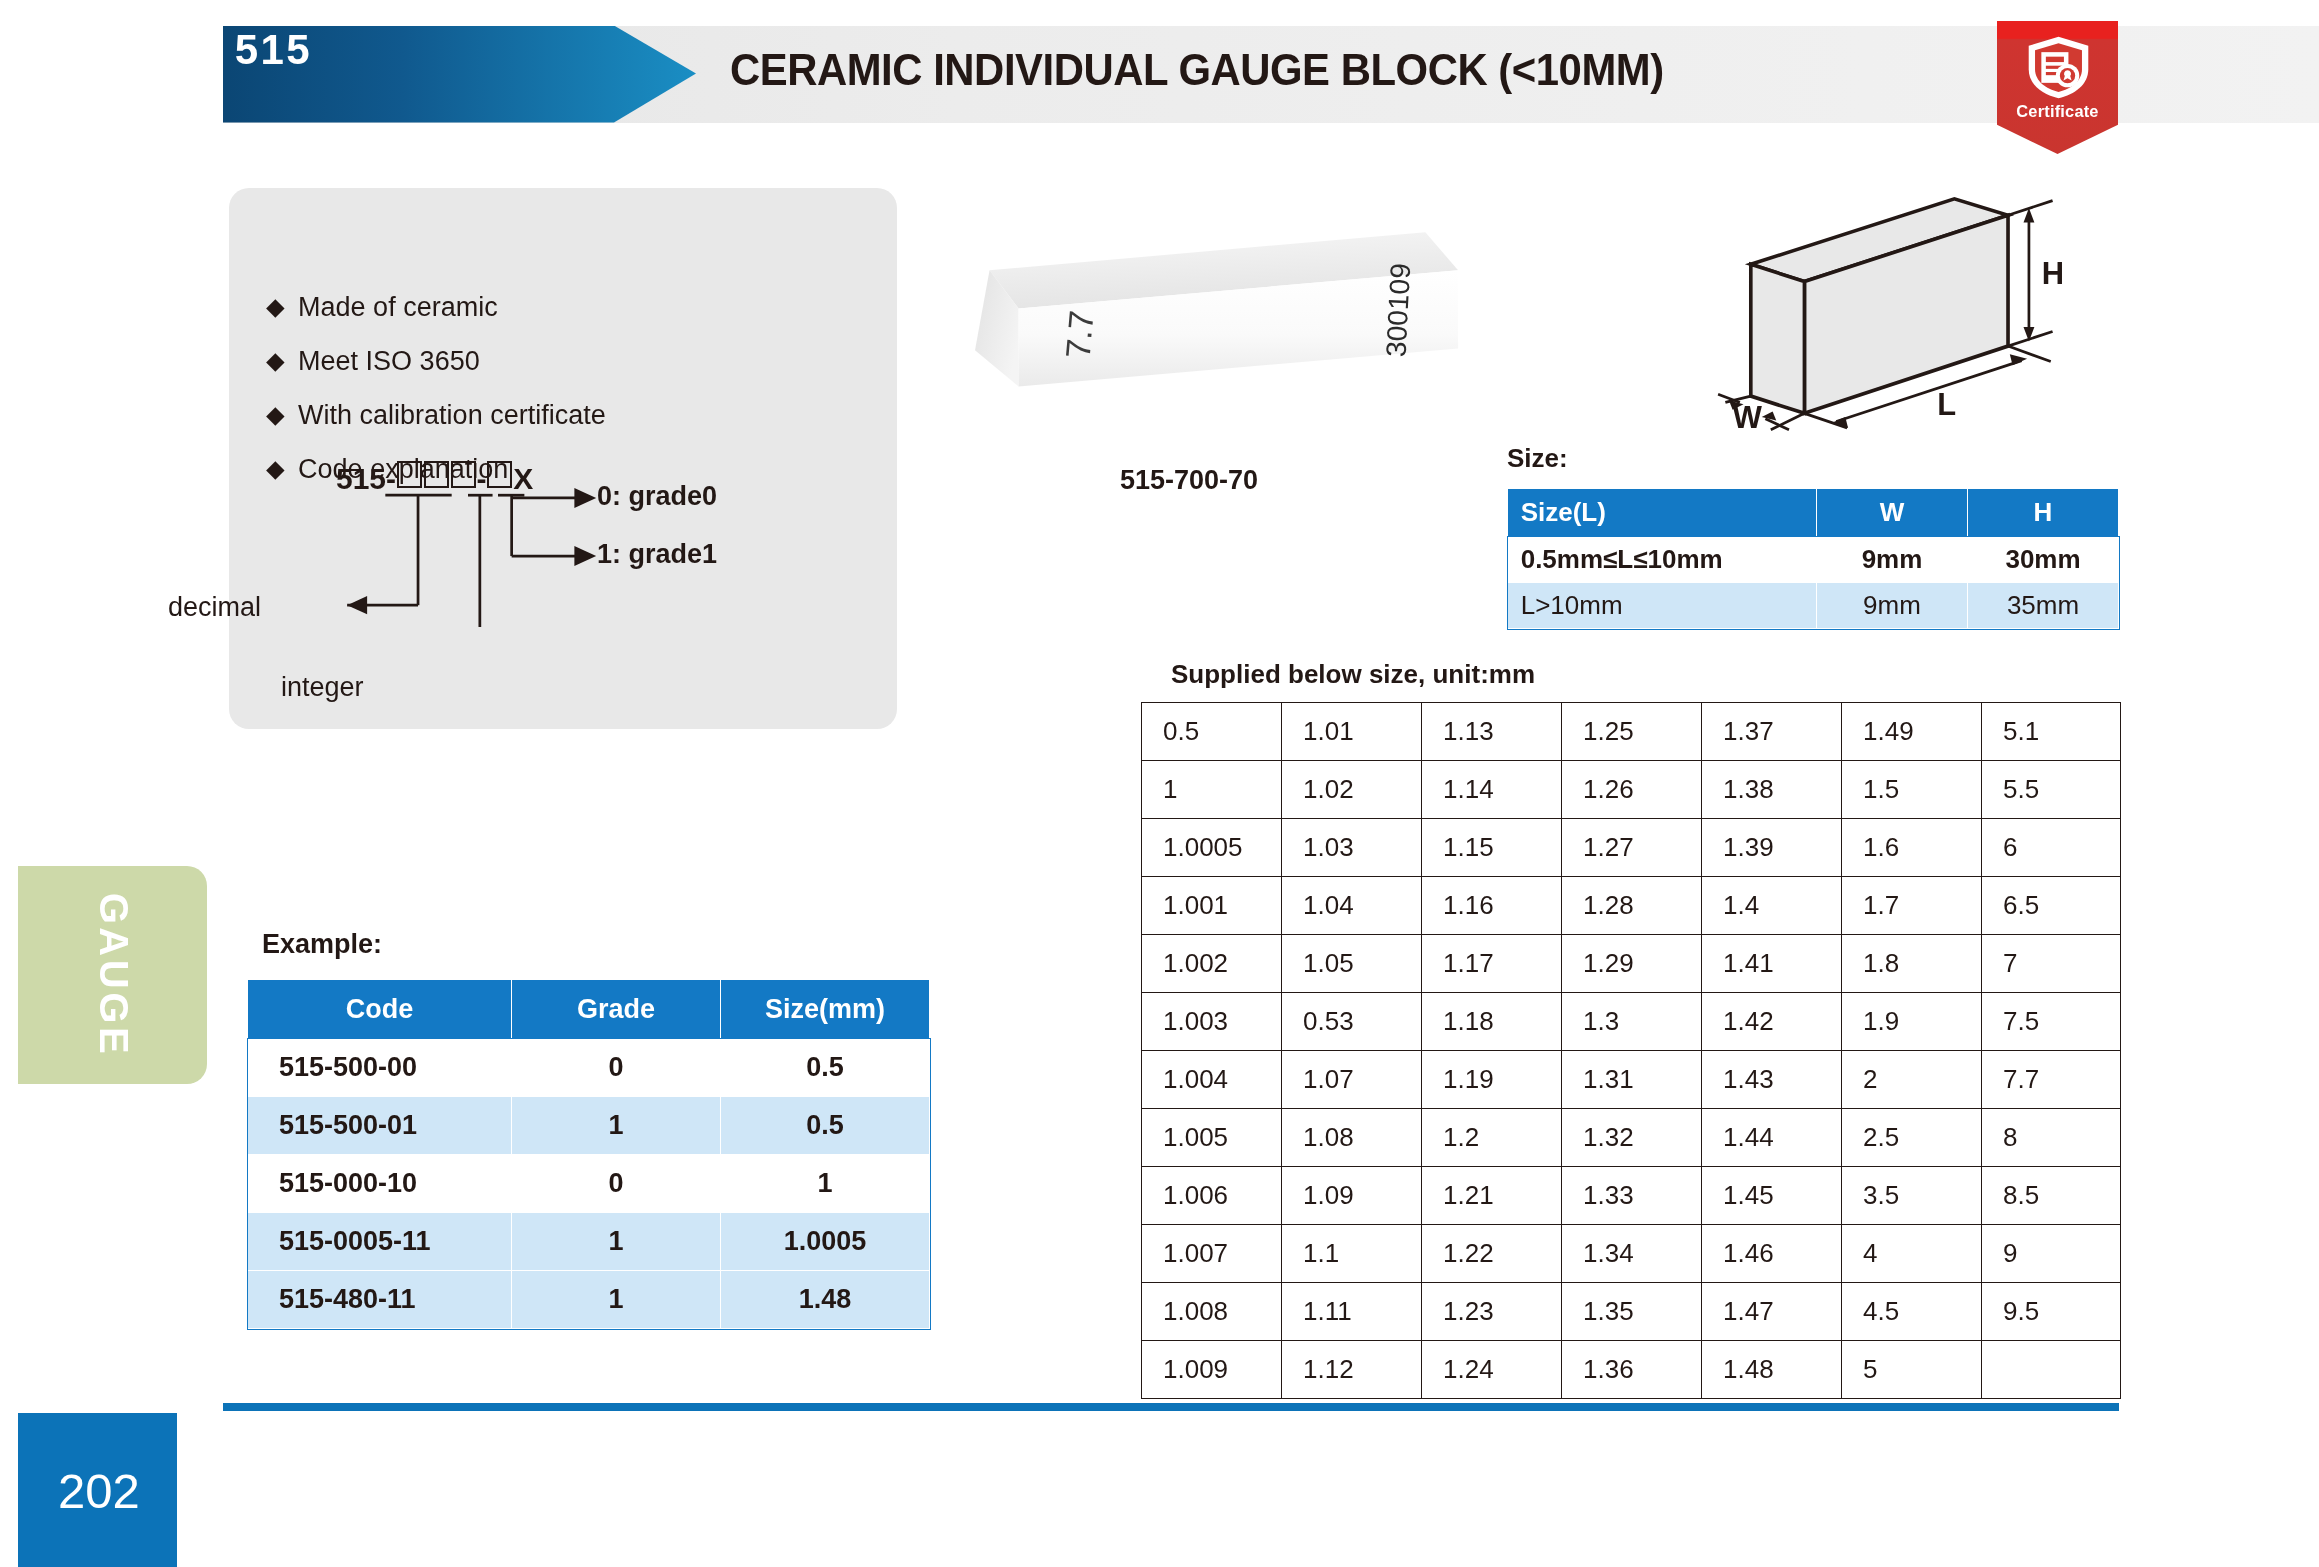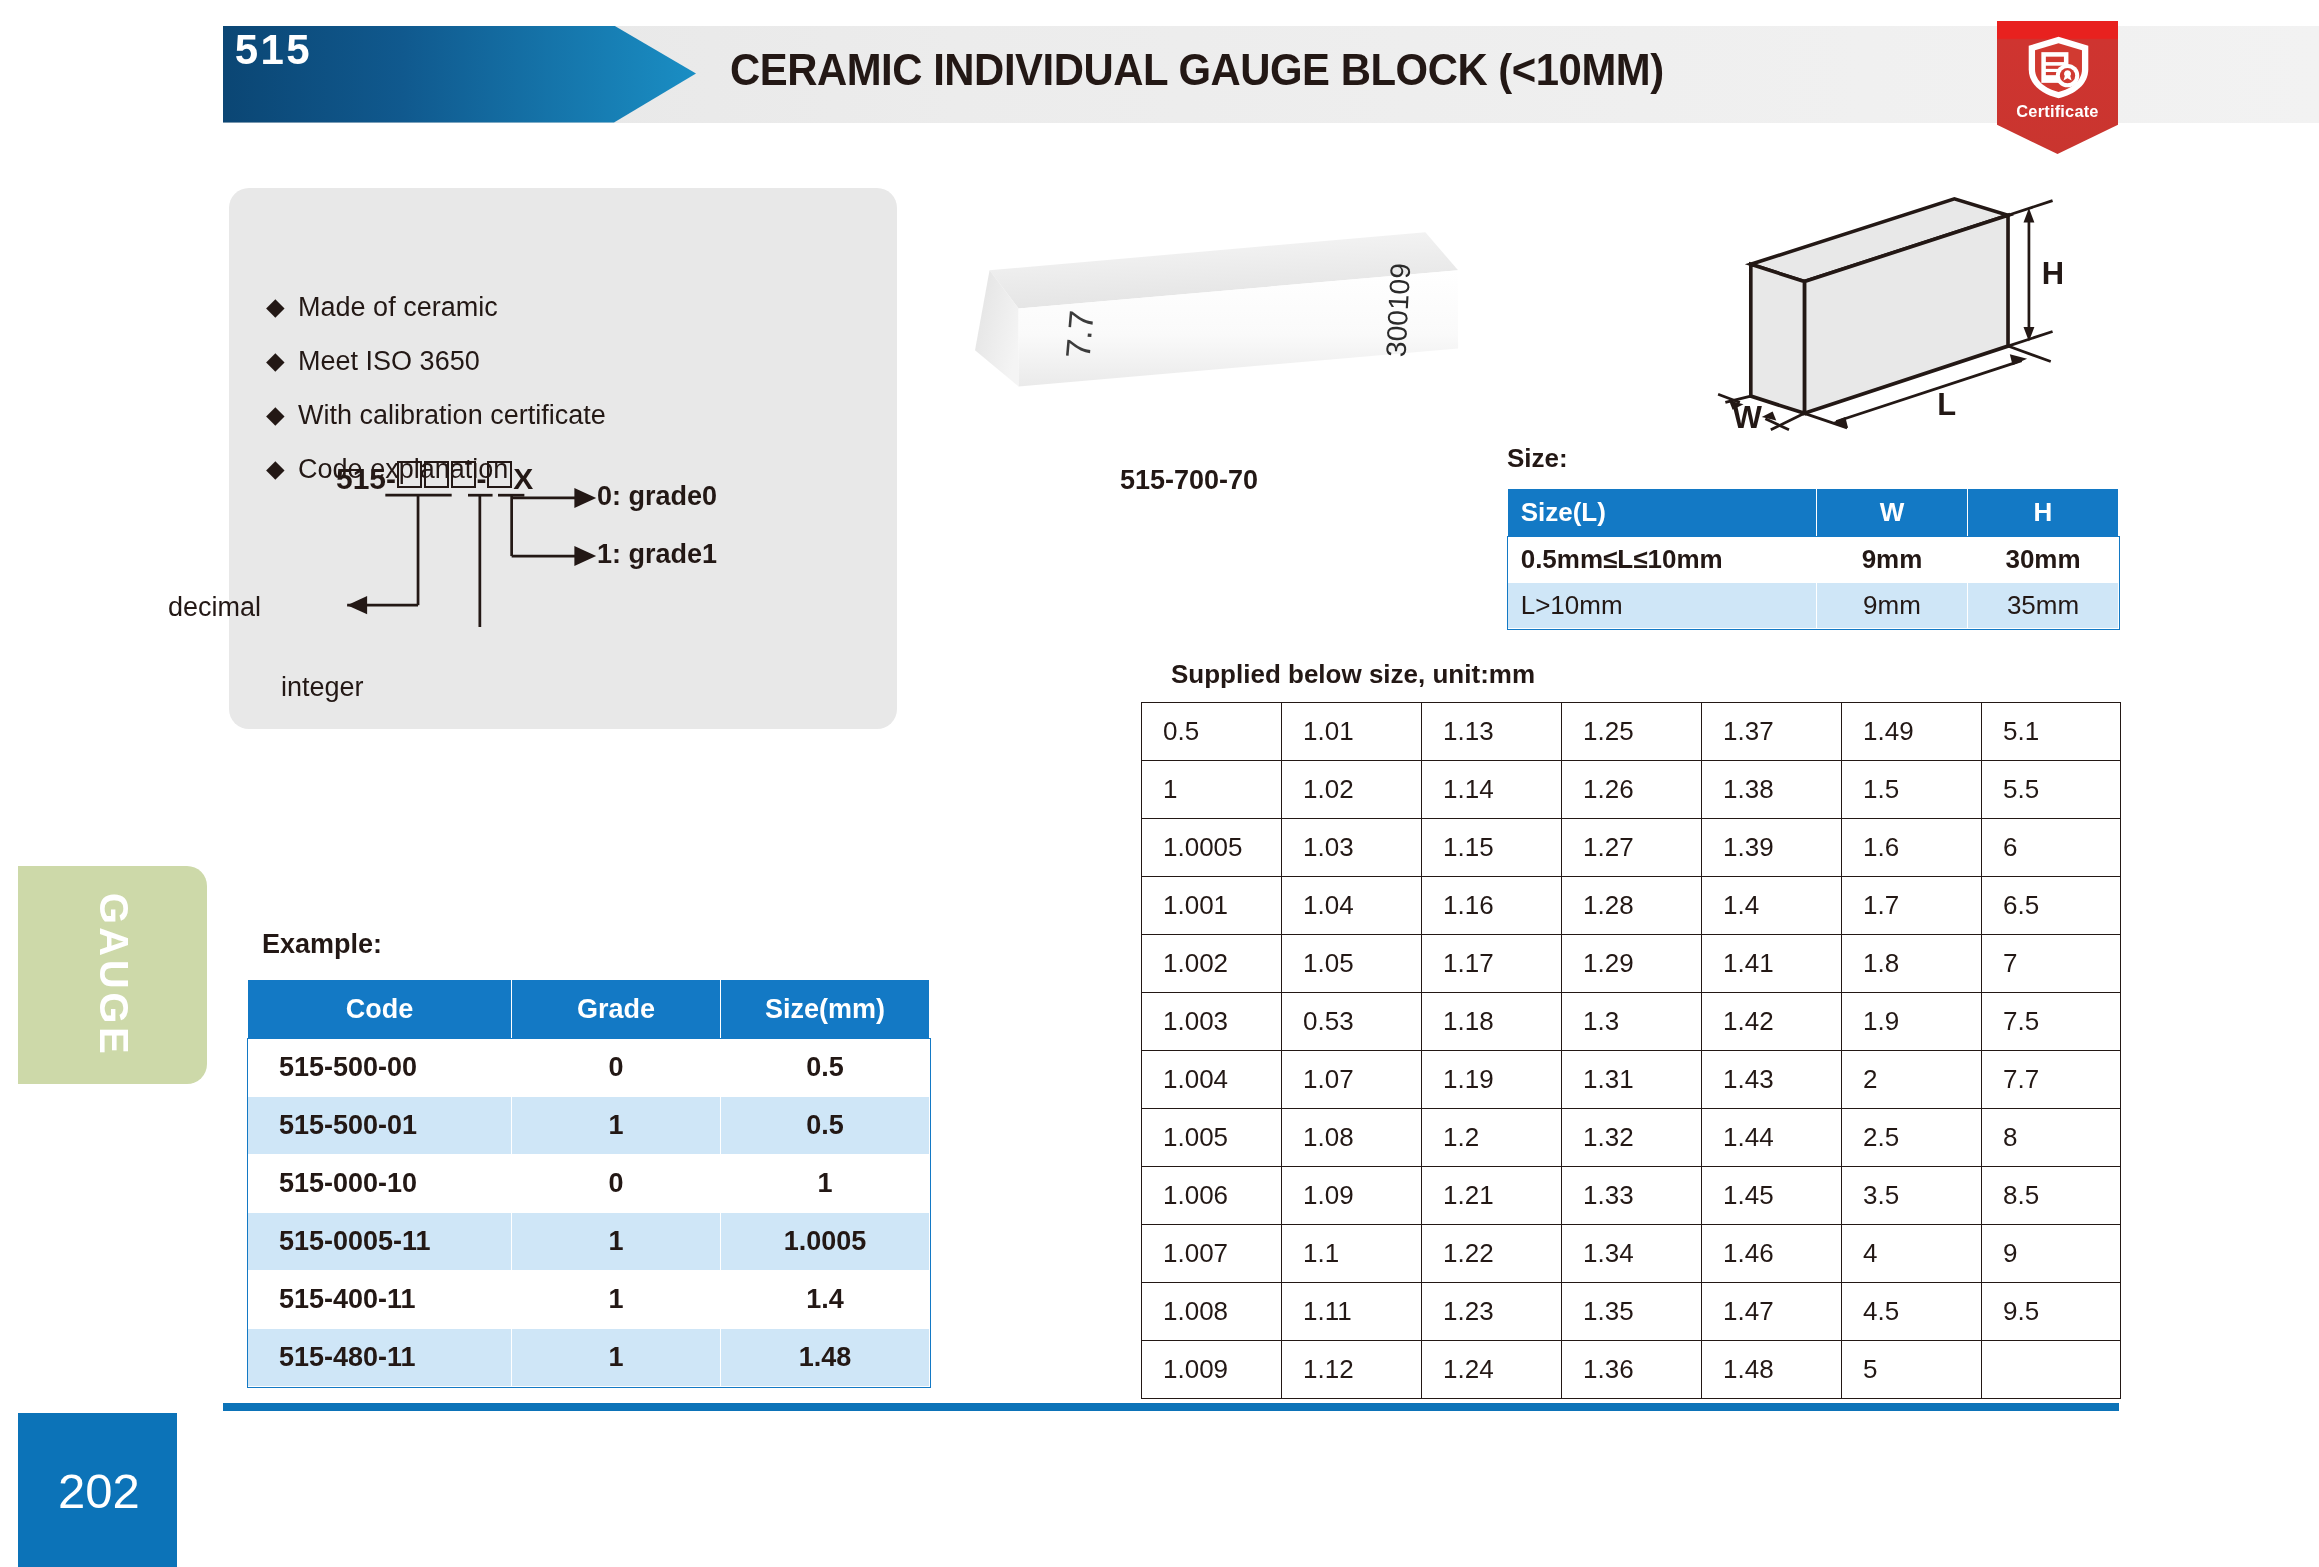--- a/index.html
+++ b/index.html
@@ -467,25 +467,20 @@
       <tr class="row-plain">
         <td>515-000-10</td>
         <td>0</td>
         <td>1</td>
       </tr>
       <tr class="row-alt">
         <td>515-0005-11</td>
         <td>1</td>
         <td>1.0005</td>
       </tr>
-      <tr class="row-plain">
-        <td>515-400-11</td>
-        <td>1</td>
-        <td>1.4</td>
-      </tr>
       <tr class="row-alt">
         <td>515-480-11</td>
         <td>1</td>
         <td>1.48</td>
       </tr>
     </tbody>
 </table>
 
 <div id="gauge-tab"></div>
 <div id="gauge-tab-label">GAUGE</div>

